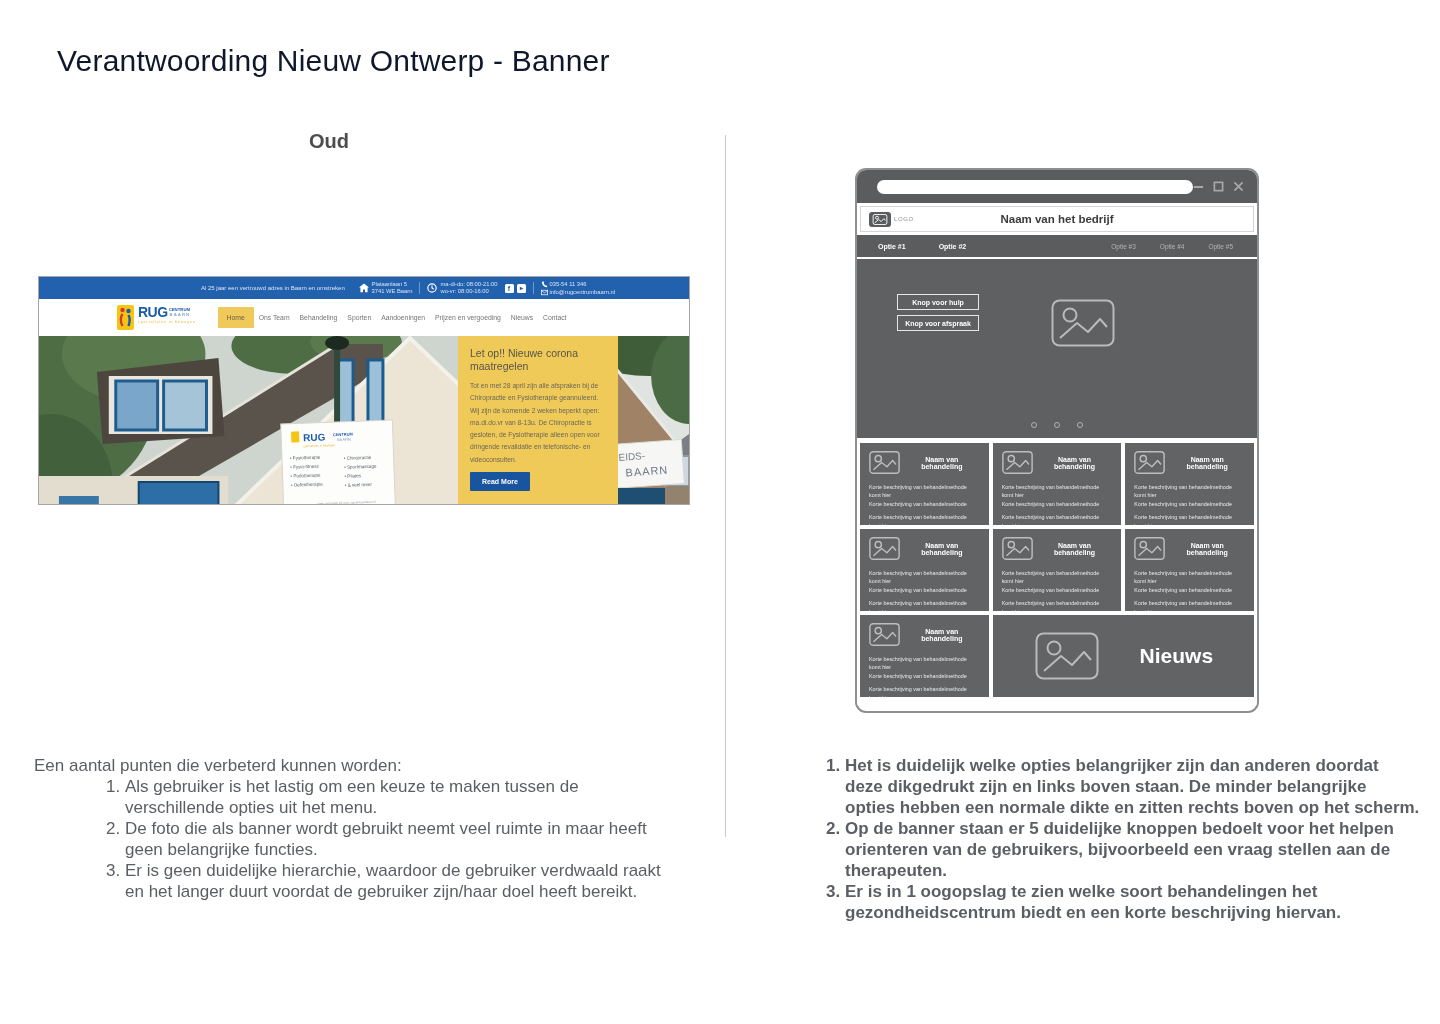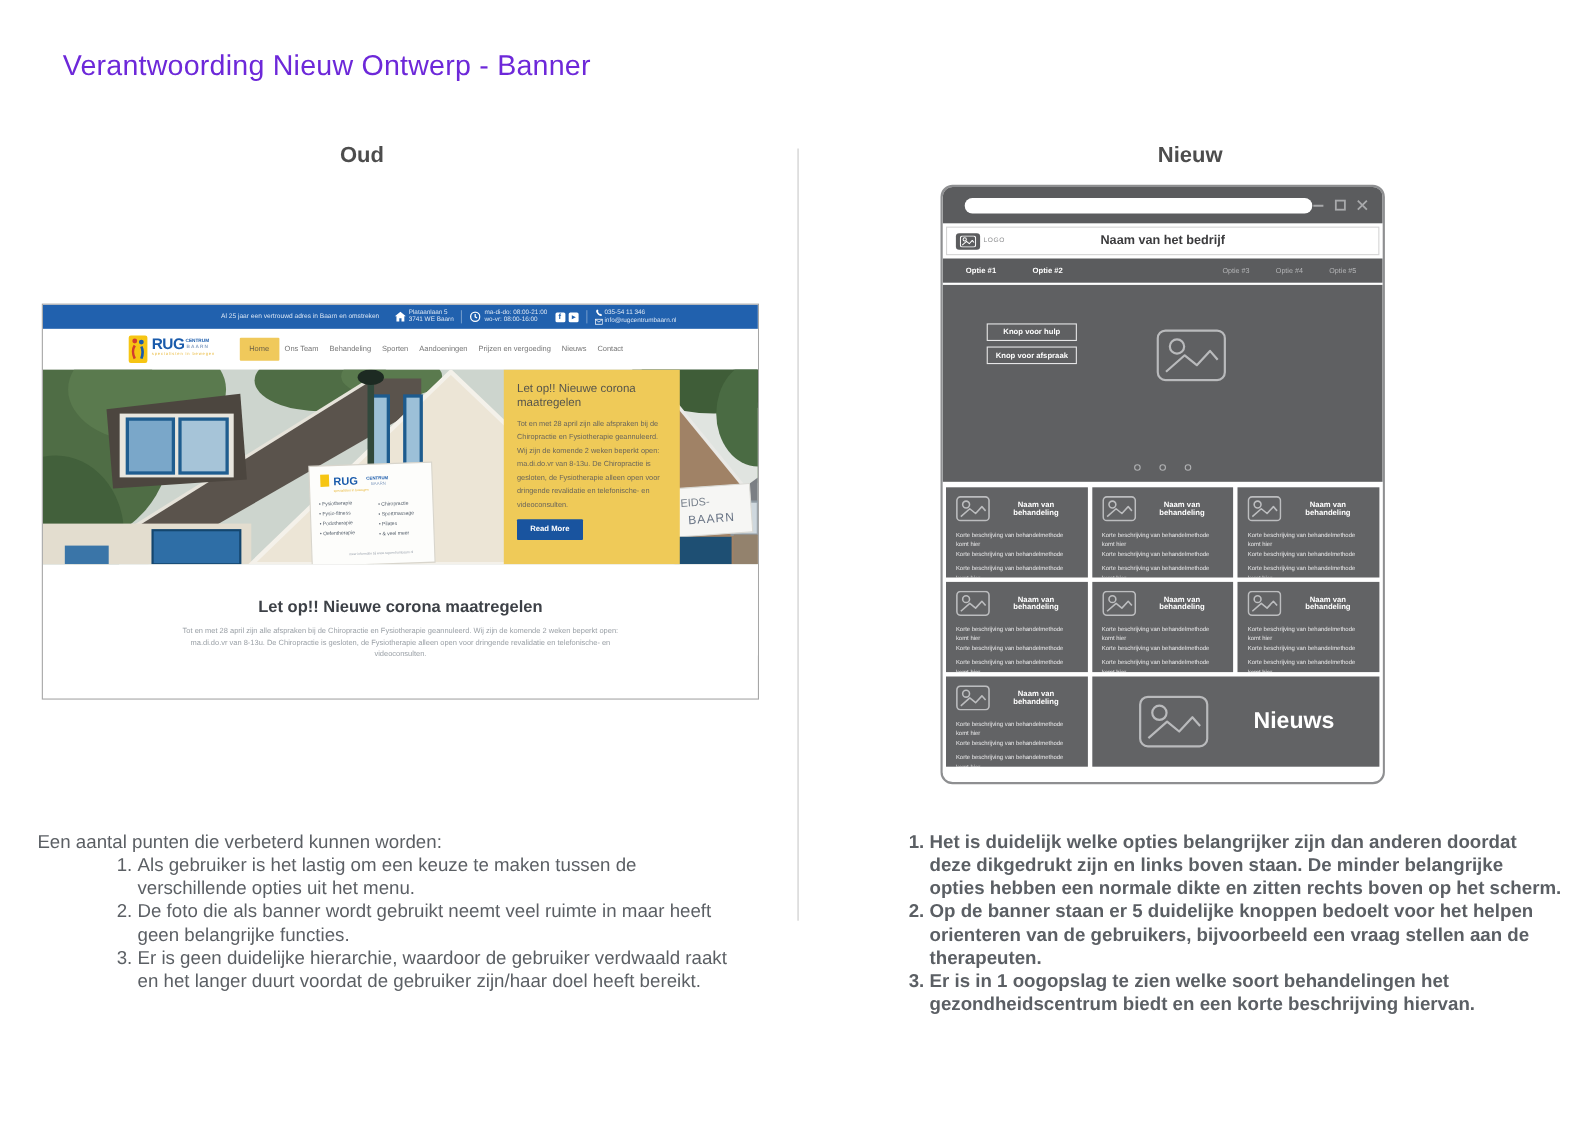--- a/index.html
+++ b/index.html
@@ -1,28 +1,28 @@
 <!DOCTYPE html>
 <html><head>
 <meta charset="utf-8">
 <style>
   * { margin:0; padding:0; box-sizing:border-box; }
   html,body { background:#fff; }
   body { font-family:"Liberation Sans", sans-serif; }
   .canvas { position:relative; width:1440px; height:1024px; background:#ffffff; overflow:hidden; }
 
   
-  .page-title { position:absolute; left:57px; top:44px; font-size:26px; font-weight:400; color:#6d28d9; letter-spacing:.2px; }
+  .page-title { position:absolute; left:57px; top:44px; font-size:30px; font-weight:400; color:#0f172a; letter-spacing:.2px; }
   .col-heading { position:absolute; top:130px; font-size:20px; font-weight:700; color:#4d4d4d; text-align:center; }
   #heading-old { left:0; width:658px; }
   #heading-new { left:725px; width:714px; }
   .v-divider { position:absolute; left:725px; top:135px; width:1px; height:702px; background:#c9c9c9; }
 
   
-  .old-shot { position:absolute; left:38px; top:276px; width:652px; height:360px; border:1px solid #a6a6a6; background:#fff; overflow:hidden; }
+  .old-shot { position:absolute; left:38px; top:276px; width:652px; height:229px; border:1px solid #a6a6a6; background:#fff; overflow:hidden; }
   .ob-topbar { height:22px; background:#2161ae; color:#d9e5f4; display:flex; align-items:center; font-size:6px; }
   .ob-tagline { margin-left:162px; white-space:nowrap; }
   .tb-right { margin-left:auto; margin-right:74px; display:flex; align-items:center; gap:7px; }
   .tb-item { display:flex; align-items:center; gap:3px; white-space:nowrap; }
   .tb-2l { line-height:7px; font-size:5.8px; }
   .tb-sep { width:1px; height:12px; background:rgba(255,255,255,.35); }
   .tb-ico { width:10px; height:10px; color:#fff; flex:none; }
   .tb-ico svg { width:100%; height:100%; display:block; }
   .soc-chip { width:9px; height:9px; background:#fff; border-radius:1.5px; color:#2161ae; display:flex; align-items:center; justify-content:center; font-size:7px; font-weight:700; line-height:1; }
   .soc-chip svg { width:5px; height:5px; display:block; }
@@ -105,21 +105,20 @@
   #notes-old li { max-width:556px; }
   #notes-new li { max-width:575px;font-weight:bold; }
 </style>
 </head>
 <body>
 
 <div class="canvas">
 
   <h1 class="page-title">Verantwoording Nieuw Ontwerp - Banner</h1>
   <h2 class="col-heading" id="heading-old">Oud</h2>
-  <h2 class="col-heading" id="heading-new">Nieuw</h2>
   <div class="v-divider"></div>
 
   <div class="old-shot">
 
     <div class="ob-topbar">
       <span class="ob-tagline">Al 25 jaar een vertrouwd adres in Baarn en omstreken</span>
       <div class="tb-right">
         <div class="tb-item">
           <span class="tb-ico">
             <svg viewBox="0 0 12 11" fill="currentColor">

